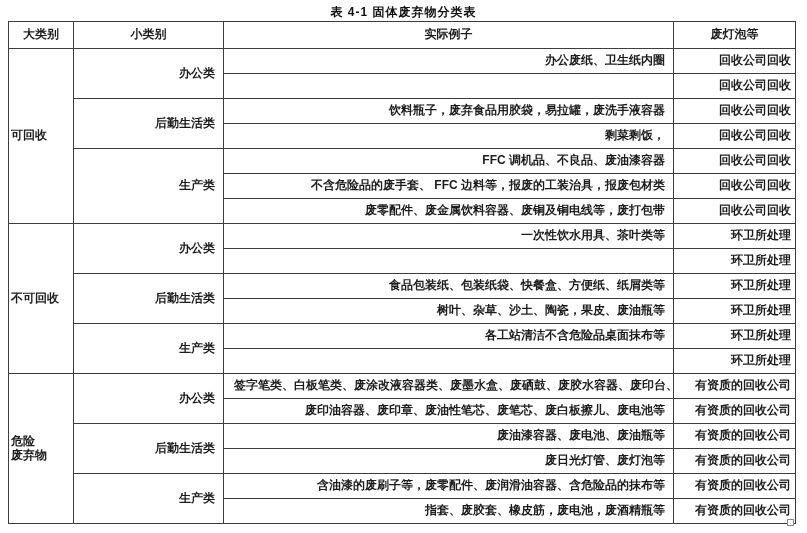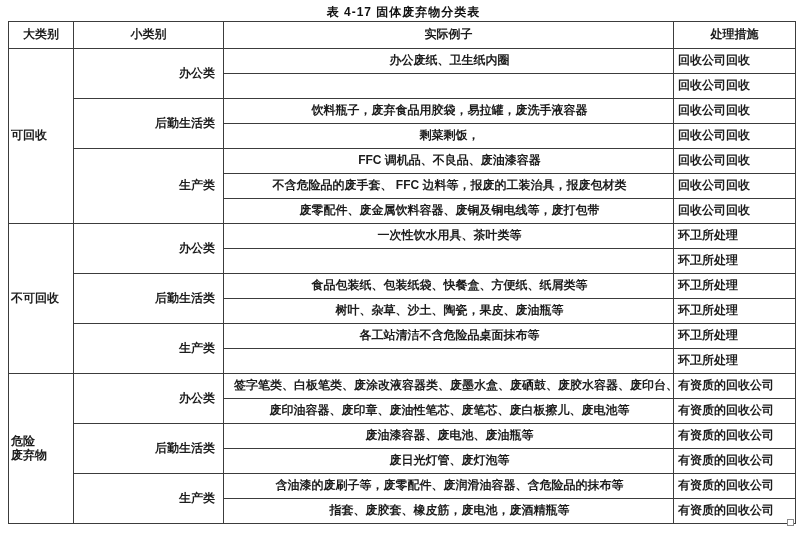--- a/index.html
+++ b/index.html
@@ -21,47 +21,47 @@
   .waste-table th, .waste-table td {
     border:1px solid #3c3c3c;
     font-size:12px; font-weight:bold; color:#1c1c1c;
     padding:0 8px; height:25px; line-height:1.15;
     overflow:hidden; white-space:nowrap;
     vertical-align:middle;
   }
   .waste-table thead th { height:27px; text-align:center; }
   td.major-cell { white-space:pre-line; padding:0 2px; }
   td.minor-cell { text-align:right; padding-left:17px; }
-  td.example-cell { text-align:center; padding-left:10px; }
-  td.treatment-cell { text-align:left; padding:0 4px; }
+  td.example-cell { text-align:right; padding-left:10px; }
+  td.treatment-cell { text-align:right; padding:0 4px; }
   .anchor-marker {
     position:absolute; right:13px; bottom:7px;
     width:7px; height:7px; border:1px solid #8a8a8a; background:#fff;
   }
 </style>
 </head>
 <body>
 
 <div class="page">
 
-  <div class="doc-title">表 4-17 固体废弃物分类表</div>
+  <div class="doc-title">表 4-1 固体废弃物分类表</div>
 
   <table class="waste-table">
     <colgroup>
       <col style="width:65px">
       <col style="width:150px">
       <col style="width:450px">
       <col style="width:122px">
     </colgroup>
     <thead>
       <tr>
         <th>大类别</th>
         <th>小类别</th>
         <th>实际例子</th>
-        <th>处理措施</th>
+        <th>废灯泡等</th>
       </tr>
     </thead>
     <tbody>
 
       <tr>
         <td class="major-cell" rowspan="7">可回收</td>
         <td class="minor-cell" rowspan="2">办公类</td>
         <td class="example-cell">办公废纸、卫生纸内圈</td>
         <td class="treatment-cell">回收公司回收</td>
       </tr>

